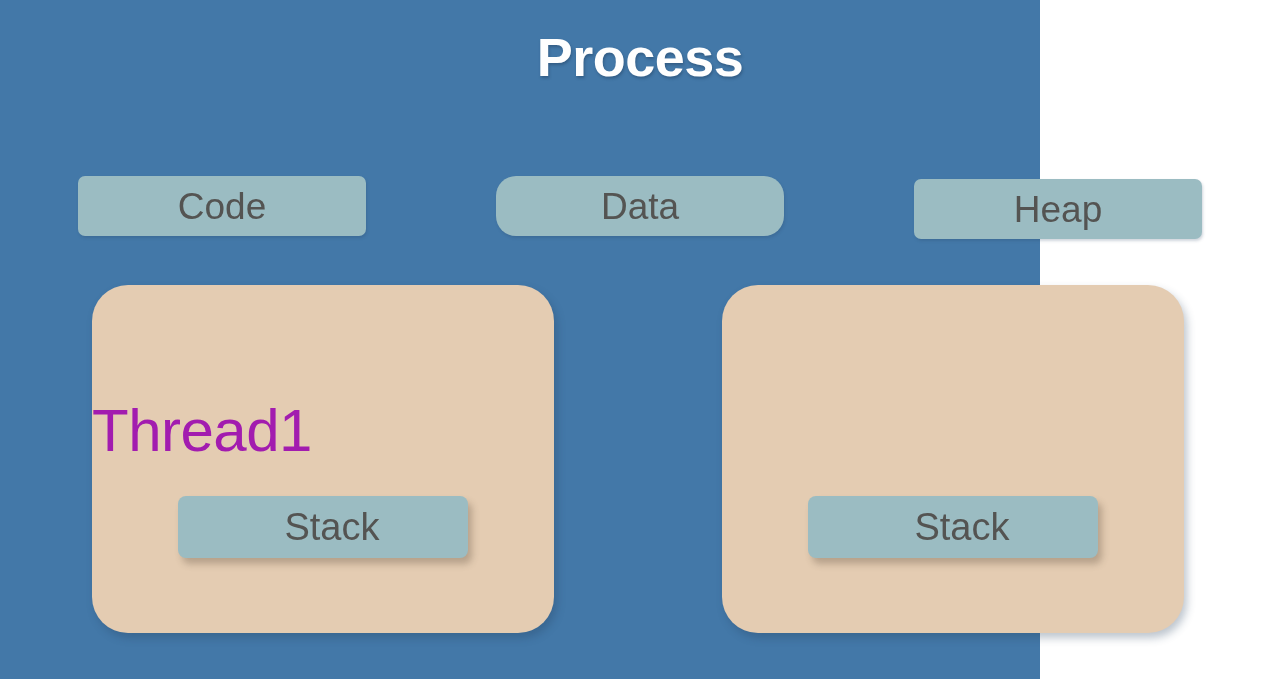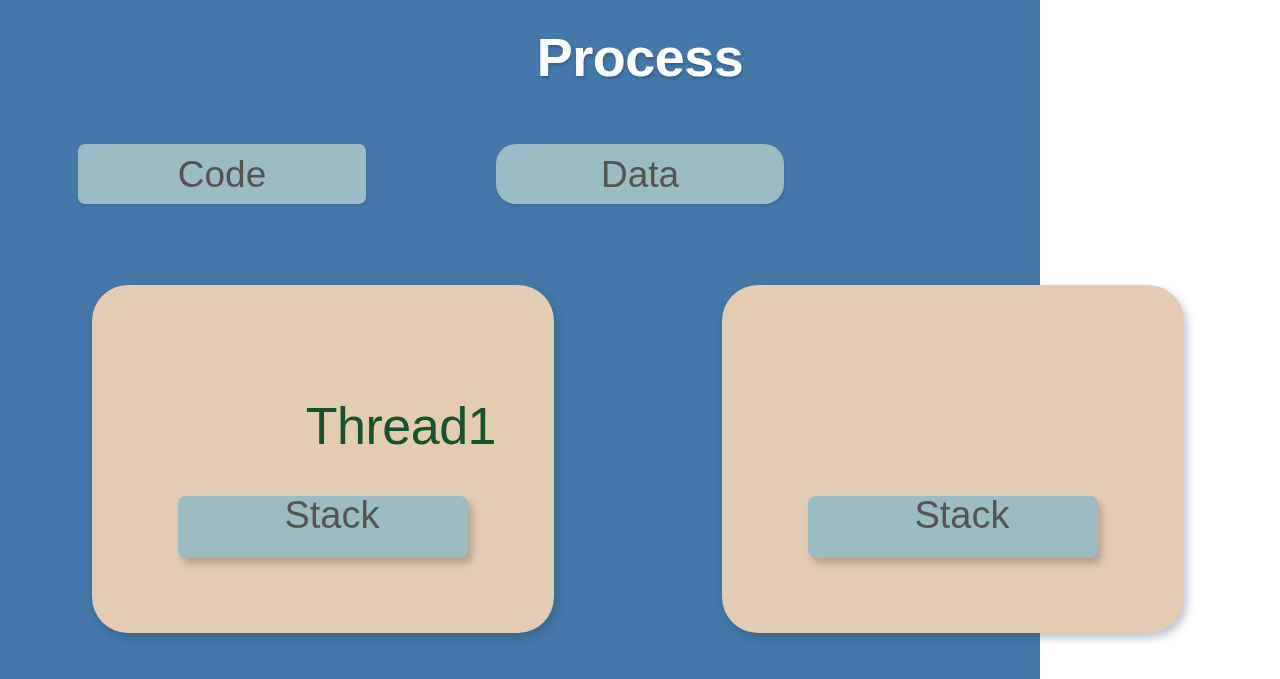--- a/index.html
+++ b/index.html
@@ -39,20 +39,21 @@
   
   .segment-box {
     position: absolute;
     height: 60px;
     background: #9bbcc2;
     border-radius: 7px;
     display: flex;
     align-items: center;
     justify-content: center;
     box-shadow: 1px 2px 3px rgba(40, 70, 100, 0.22);
+    margin-top: 32px;
   }
   .segment-label {
     color: #545452;
     font-size: 37px;
     font-weight: 400;
     line-height: 1;
     white-space: nowrap;
   }
 
   #segment-code { left: 78px;  top: 144px; width: 288px; }
@@ -70,38 +71,39 @@
     box-shadow: 3px 5px 9px rgba(35, 62, 92, 0.30);
   }
   #thread-card-1 { left: 92px; }
   #thread-card-2 { left: 722px; }
 
   .thread-label {
     position: absolute;
     top: 113px;
     left: 0;
     width: 404px;
-    text-align: right;
-    color: #14532d;
-    font-size: 52px;
+    text-align: left;
+    color: #a21caf;
+    font-size: 60px;
     font-weight: 400;
     line-height: 1.1;
     letter-spacing: -0.5px;
     white-space: nowrap;
   }
 
   .stack-box {
     position: absolute;
     left: 86px;
     top: 211px;
     width: 290px;
     height: 62px;
     background: #9bbcc2;
     border-radius: 8px;
     display: flex;
+    align-items: center;
     justify-content: center;
     box-shadow: 4px 6px 7px rgba(90, 75, 60, 0.33);
   }
   .stack-label {
     color: #545452;
     font-size: 38px;
     font-weight: 400;
     line-height: 1;
     white-space: nowrap;
     padding-left: 18px;
@@ -115,20 +117,23 @@
   <div id="process-title">Process</div>
 
   <div class="segment-box" id="segment-code">
     <span class="segment-label">Code</span>
   </div>
 
   <div class="segment-box" id="segment-data">
     <span class="segment-label">Data</span>
   </div>
 
+  <div class="segment-box" id="segment-heap">
+    <span class="segment-label">Heap</span>
+  </div>
 
   <div class="thread-card" id="thread-card-1">
     <div class="thread-label">Thread1</div>
     <div class="stack-box">
       <span class="stack-label">Stack</span>
     </div>
   </div>
 
   <div class="thread-card" id="thread-card-2">
     <div class="stack-box">

